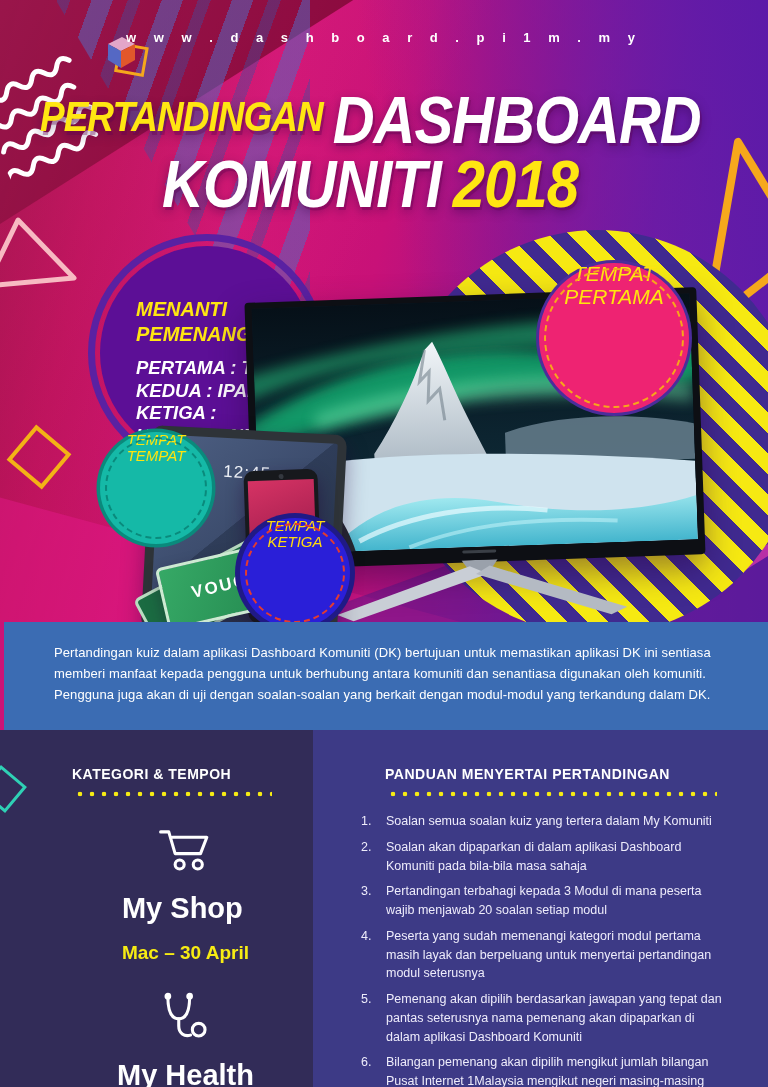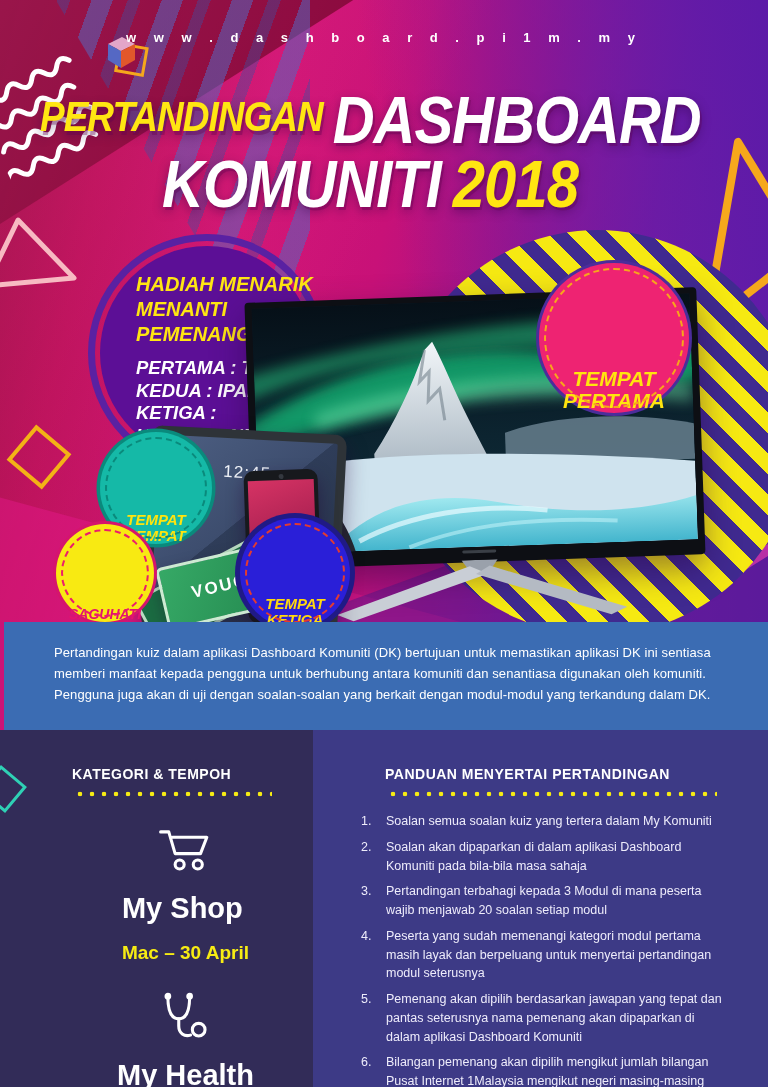--- a/index.html
+++ b/index.html
@@ -78,21 +78,21 @@
   
   .voucher-back{position:absolute;left:138px;top:560px;width:150px;height:54px;background:#1b6b42;
     border:3px solid #b9ddc1;border-radius:6px;transform:rotate(-28deg);}
   .voucher{position:absolute;left:160px;top:550px;width:154px;height:58px;border-radius:6px;
     background:linear-gradient(120deg,#36a966,#1f8049);border:3px solid #cdead2;transform:rotate(-13deg);
     display:flex;align-items:center;justify-content:center;color:#fff;font-weight:700;font-size:17px;
     letter-spacing:2px;box-shadow:0 8px 16px rgba(30,10,40,.35);}
 
   
   .badge{position:absolute;border-radius:50%;display:flex;flex-direction:column;align-items:center;
-    justify-content:flex-end;font-style:italic;font-weight:700;text-align:center;line-height:1.08;box-sizing:border-box;}
+    justify-content:flex-start;font-style:italic;font-weight:400;text-align:center;line-height:1.08;box-sizing:border-box;}
   .badge .dash{position:absolute;inset:5px;border-radius:50%;border:2.5px dashed;}
   .badge-first{left:539px;top:263px;width:150px;height:150px;background:#ee2372;color:#ffe50e;
     font-size:21px;box-shadow:0 0 0 3px #4b2d9b;}
   .badge-first .dash{border-color:#f7a61b;}
   .badge-second{left:100px;top:432px;width:112px;height:112px;background:#15b9a7;color:#ffe40e;
     font-size:15px;box-shadow:0 0 0 3.5px #0a8a7c;}
   .badge-second .dash{border-color:#0a8a7c;}
   .badge-consolation{left:56px;top:524px;width:98px;height:98px;background:#f8ea12;color:#e3146f;
     font-size:14px;box-shadow:0 0 0 3px #d5156d;}
   .badge-consolation .dash{border-color:#ec1c6c;}
@@ -170,21 +170,21 @@
     <div class="url-line">w w w . d a s h b o a r d . p i 1 m . m y</div>
     <div class="title">
       <span class="t-prefix">PERTANDINGAN</span><span class="t-main">DASHBOARD</span><br>
       <span class="t-line2">KOMUNITI</span><span class="t-year">2018</span>
     </div>
 
     <div class="prize-ring"></div>
     <div class="prize-disc"></div>
     <div class="prize-text">
       <p class="ph">
-        <span>HADIAH MENARIK</span><br>
+        <br>
         <span>MENANTI PEMENANG :</span>
       </p>
       <ul>
         <li>PERTAMA : TV 50’</li>
         <li>KEDUA : IPAD MINI</li>
         <li>KETIGA : HANDPHONE</li>
         <li>SAGUHATI : VOUCER</li>
       </ul>
     </div>
 
@@ -250,24 +250,20 @@
     </div>
 
     <div class="voucher-back"></div>
     <div class="voucher">VOUCHER</div>
 
     <div class="badge badge-second">
       <div class="dash"></div>
       <span>TEMPAT</span>
       <span>TEMPAT</span>
     </div>
-    <div class="badge badge-consolation">
-      <div class="dash"></div>
-      <span>SAGUHATI</span>
-    </div>
     <div class="badge badge-third">
       <div class="dash"></div>
       <span>TEMPAT</span>
       <span>KETIGA</span>
     </div>
     <div class="badge badge-first">
       <div class="dash"></div>
       <span>TEMPAT</span>
       <span>PERTAMA</span>
     </div>

